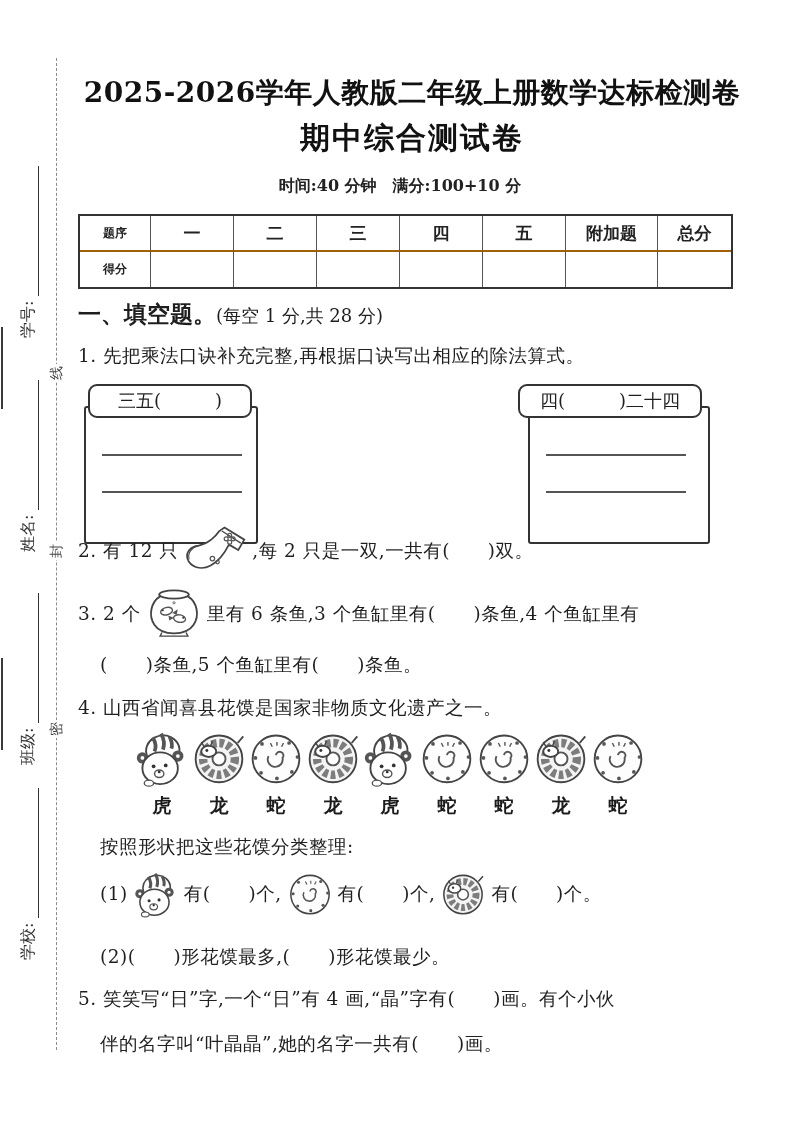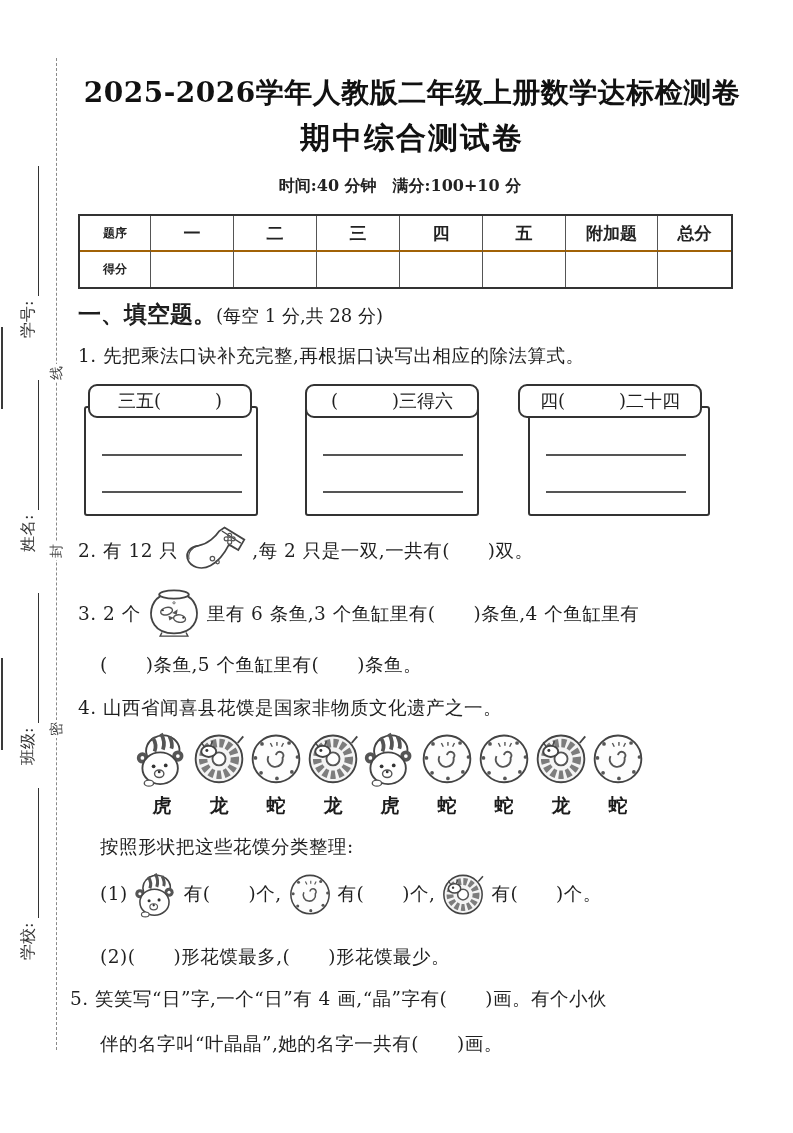--- a/index.html
+++ b/index.html
@@ -54,21 +54,21 @@
 
   
   .qtext { font-size:18.5px; color:#1f1f1f; letter-spacing:0.5px; white-space:nowrap; }
   .section-heading { top:299px; left:78px; }
   .section-heading .bold { font-family:Liberation Mono, monospace; font-weight:bold; font-size:23px; }
   .section-heading .note { font-size:18px; }
 
   .flexrow { display:flex; align-items:center; gap:5px; }
 
   
-  .mult-box { top:384px; width:178px; height:132px; }
+  .mult-box { top:384px; width:178px; height:160px; }
   .mb-body { position:absolute; left:4px; top:22px; right:0; bottom:0; border:2px solid #333; border-radius:3px; background:#fff; }
   .mb-tab {
     position:absolute; top:0; height:30px; border:2px solid #333; border-radius:9px;
     background:#fff; z-index:2; text-align:center; line-height:29px; font-size:18px; white-space:nowrap; padding:0 6px;
   }
   .mb-line { position:absolute; left:22px; width:140px; border-bottom:2px solid #555; z-index:1; }
 
   
   .buns-row { top:726px; left:134px; display:flex; gap:1px; }
   .bun { width:56px; height:62px; }
@@ -210,26 +210,20 @@
   </div>
 
   <div class="abs qtext" style="top:343px; left:78px;">1. 先把乘法口诀补充完整,再根据口诀写出相应的除法算式。</div>
 
   <div class="abs mult-box" style="left:80px;">
     <div class="mb-tab" style="left:8px; width:148px;">三五(　　　)</div>
     <div class="mb-body"></div>
     <div class="mb-line" style="top:70px;"></div>
     <div class="mb-line" style="top:107px;"></div>
   </div>
-  <div class="abs mult-box" style="left:301px;">
-    <div class="mb-tab" style="left:4px; width:158px;">(　　　)三得六</div>
-    <div class="mb-body"></div>
-    <div class="mb-line" style="top:70px;"></div>
-    <div class="mb-line" style="top:107px;"></div>
-  </div>
   <div class="abs mult-box" style="left:524px; width:186px;">
     <div class="mb-tab" style="left:-6px; width:168px;">四(　　　)二十四</div>
     <div class="mb-body"></div>
     <div class="mb-line" style="top:70px;"></div>
     <div class="mb-line" style="top:107px;"></div>
   </div>
 
   <div class="abs flexrow" style="top:525px; left:78px;">
     <span class="qtext">2. 有 12 只</span>
     <svg width="64" height="50">
@@ -321,17 +315,17 @@
       </svg>
     <span class="qtext">有(　　)个,</span>
     <svg class="inline-bun">
         <use href="#sym-dragon"></use>
       </svg>
     <span class="qtext">有(　　)个。</span>
   </div>
 
   <div class="abs qtext" style="top:944px; left:100px;">(2)(　　)形花馍最多,(　　)形花馍最少。</div>
 
-  <div class="abs qtext" style="top:986px; left:70px;">5. 笑笑写“日”字,一个“日”有 4 画,“晶”字有(　　)画。有个小伙</div>
+  <div class="abs qtext" style="top:986px; left:78px;">5. 笑笑写“日”字,一个“日”有 4 画,“晶”字有(　　)画。有个小伙</div>
   <div class="abs qtext" style="top:1031px; left:100px;">伴的名字叫“叶晶晶”,她的名字一共有(　　)画。</div>
 
 
 </div>
 
 </body></html>

